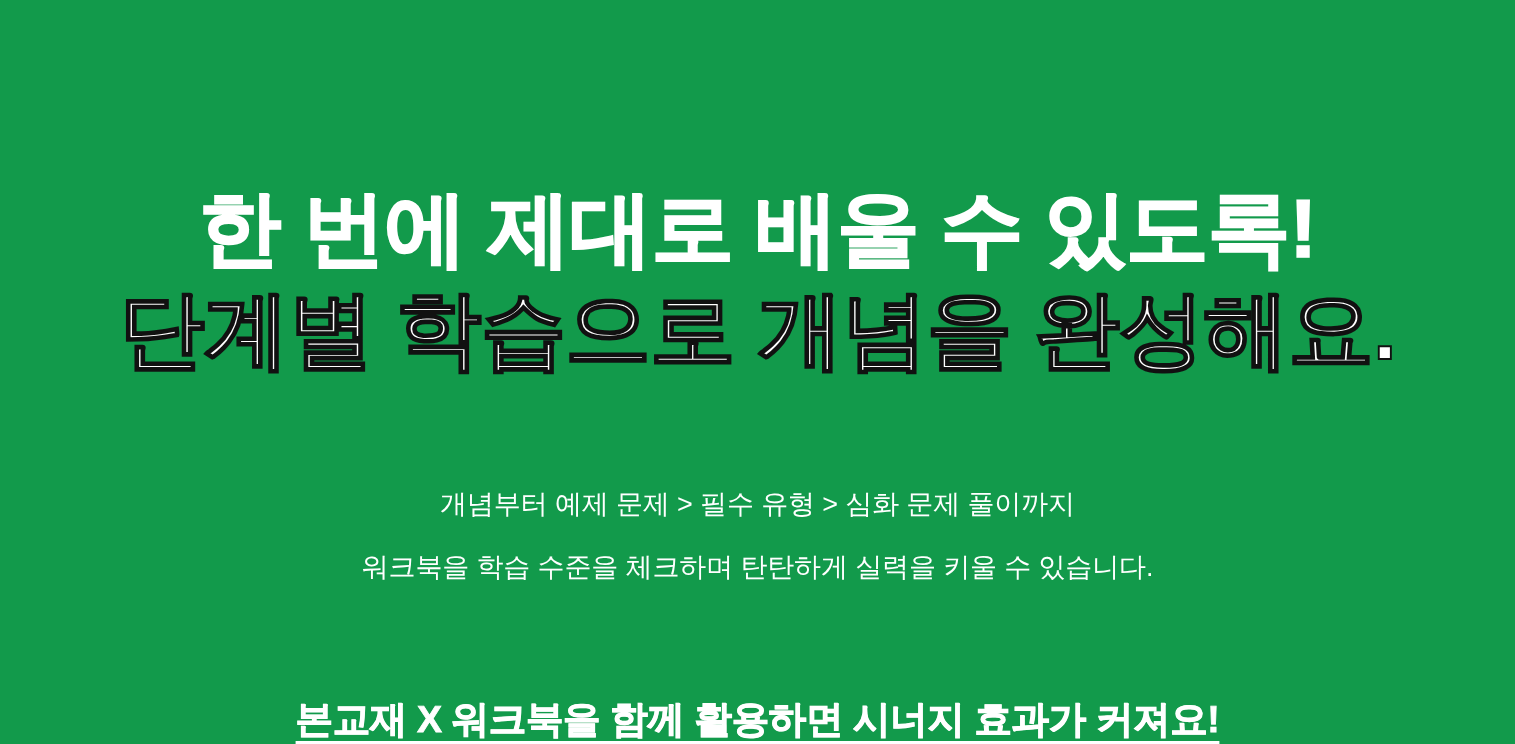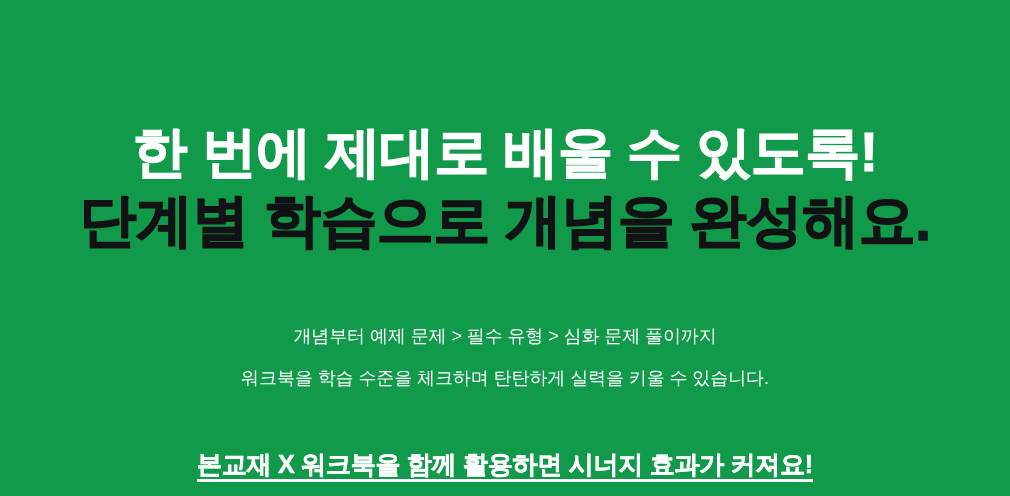--- a/index.html
+++ b/index.html
@@ -46,21 +46,21 @@
     font-weight: 700;
     color: #ffffff;
     -webkit-text-stroke: 1.1px #ffffff;
   }
 
   .headline-line-2 {
     margin-top: 3px;
     font-size: 57px;
     line-height: 66px;
     font-weight: 700;
-    color: #0f172a;
+    color: #ffffff;
     -webkit-text-stroke: 1.3px #111111;
   }
 
   
   .body-copy {
     margin: 0;
     padding: 0;
     width: 100%;
     text-align: center;
     margin-top: 46px;
@@ -87,20 +87,21 @@
     display: inline-block;
     white-space: nowrap;
     font-size: 25px;
     line-height: 34px;
     font-weight: 700;
     color: #ffffff;
     letter-spacing: -0.01em;
     text-decoration: underline;
     text-decoration-thickness: 2.5px;
     text-underline-offset: 6px;
+    margin-top: 16px;
     -webkit-text-stroke: 0.5px #ffffff;
   }
 </style>
 </head>
 <body>
 
 <div class="banner">
 
   <h1 class="headline">
     <span class="headline-line headline-line-1">한 번에 제대로 배울 수 있도록!</span>

